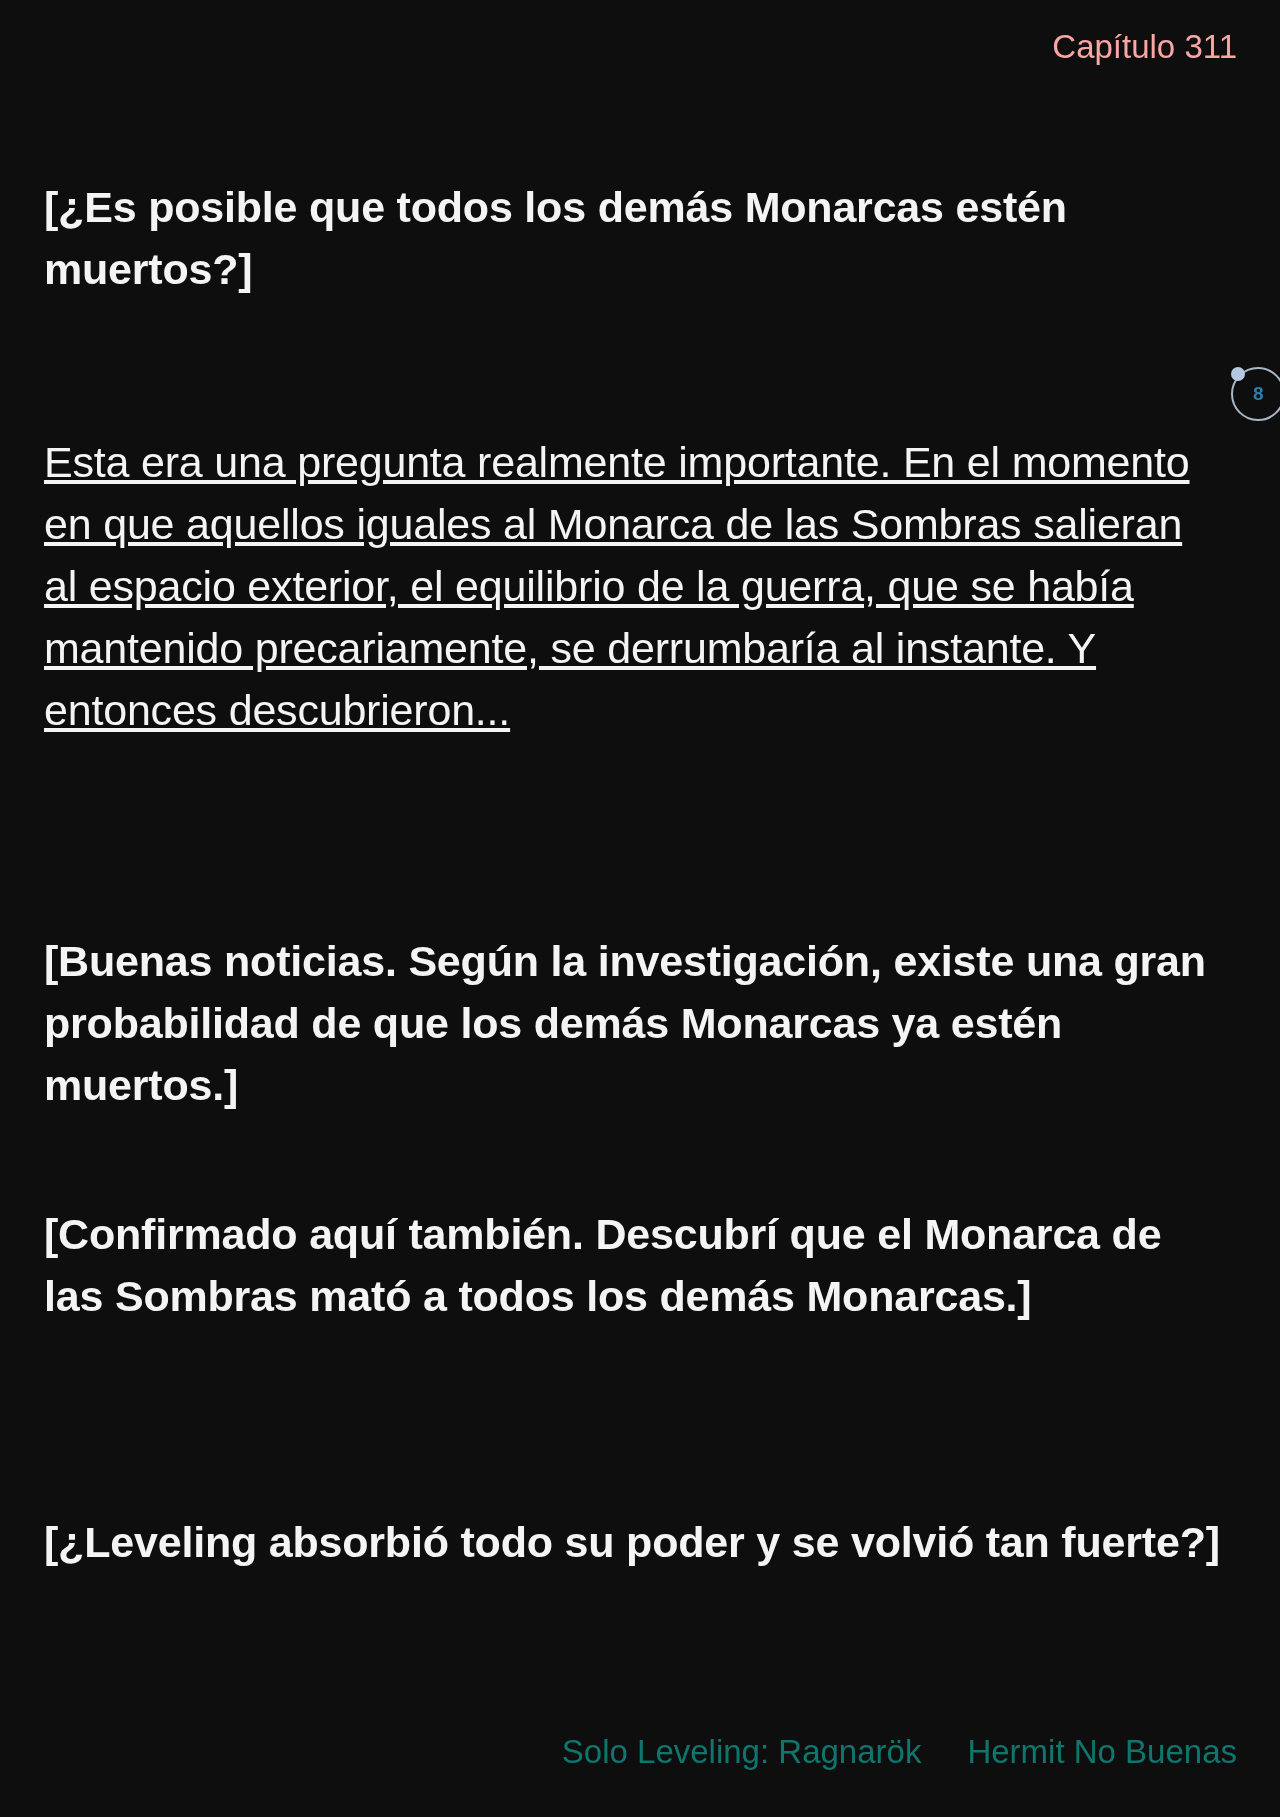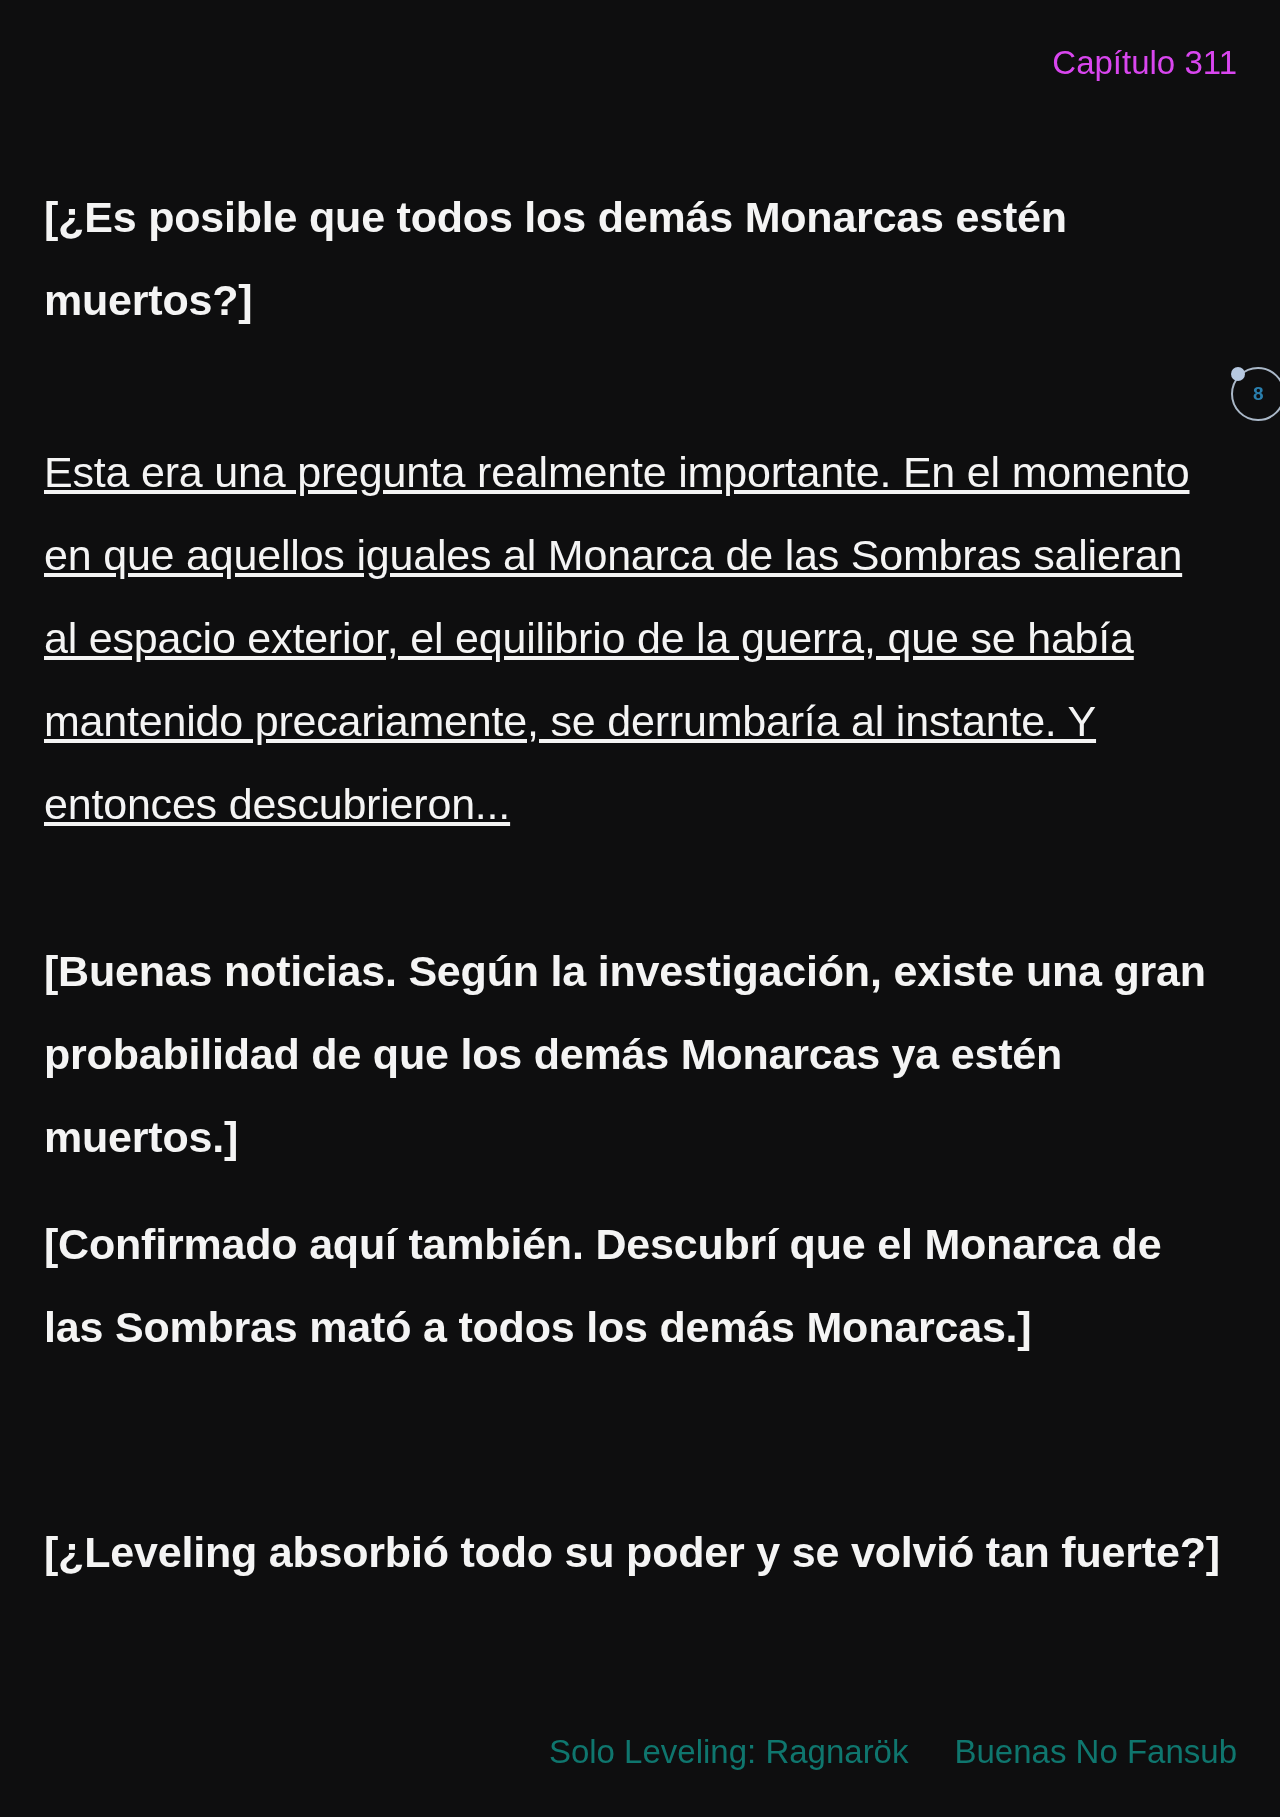--- a/index.html
+++ b/index.html
@@ -5,28 +5,28 @@
   html, body { margin: 0; padding: 0; }
   body {
     width: 1280px; height: 1817px;
     background: #0e0e0f;
     color: #f4f4f4;
     font-family: "Liberation Sans", "DejaVu Sans", sans-serif;
     position: relative;
     overflow: hidden;
   }
   .chapter {
-    position: absolute; top: 44px; right: 43px;
-    font-size: 33px; color: #d946ef;
+    position: absolute; top: 28px; right: 43px;
+    font-size: 33px; color: #fca5a5;
   }
   .content {
     position: absolute; left: 44px; top: 176px; width: 1180px;
   }
   .p {
-    font-size: 43px; line-height: 83px; margin: 0;
+    font-size: 43px; line-height: 62px; margin: 0;
     letter-spacing: -0.2px;
   }
   .p.bold { font-weight: bold; }
   .p1 { position: absolute; top: 0; }
   .p2 { position: absolute; top: 255px; text-decoration: underline; }
   .p3 { position: absolute; top: 754px; }
   .p4 { position: absolute; top: 1027px; }
   .p5 { position: absolute; top: 1335px; }
   .page-badge {
     position: absolute; left: 1231px; top: 367px;
@@ -62,14 +62,14 @@
 <div class="content">
   <p class="p bold p1">[¿Es posible que todos los demás Monarcas estén muertos?]</p>
   <p class="p p2">Esta era una pregunta realmente importante. En el momento en que aquellos iguales al Monarca de las Sombras salieran al espacio exterior, el equilibrio de la guerra, que se había mantenido precariamente, se derrumbaría al instante. Y entonces descubrieron...</p>
   <p class="p bold p3">[Buenas noticias. Según la investigación, existe una gran probabilidad de que los demás Monarcas ya estén muertos.]</p>
   <p class="p bold p4">[Confirmado aquí también. Descubrí que el Monarca de las Sombras mató a todos los demás Monarcas.]</p>
   <p class="p bold p5">[¿Leveling absorbió todo su poder y se volvió tan fuerte?]</p>
 </div>
 
 <div class="footer">
   <span>Solo Leveling: Ragnarök</span>
-  <span>Buenas No Fansub</span>
+  <span>Hermit No Buenas</span>
 </div>
 
 </body></html>

